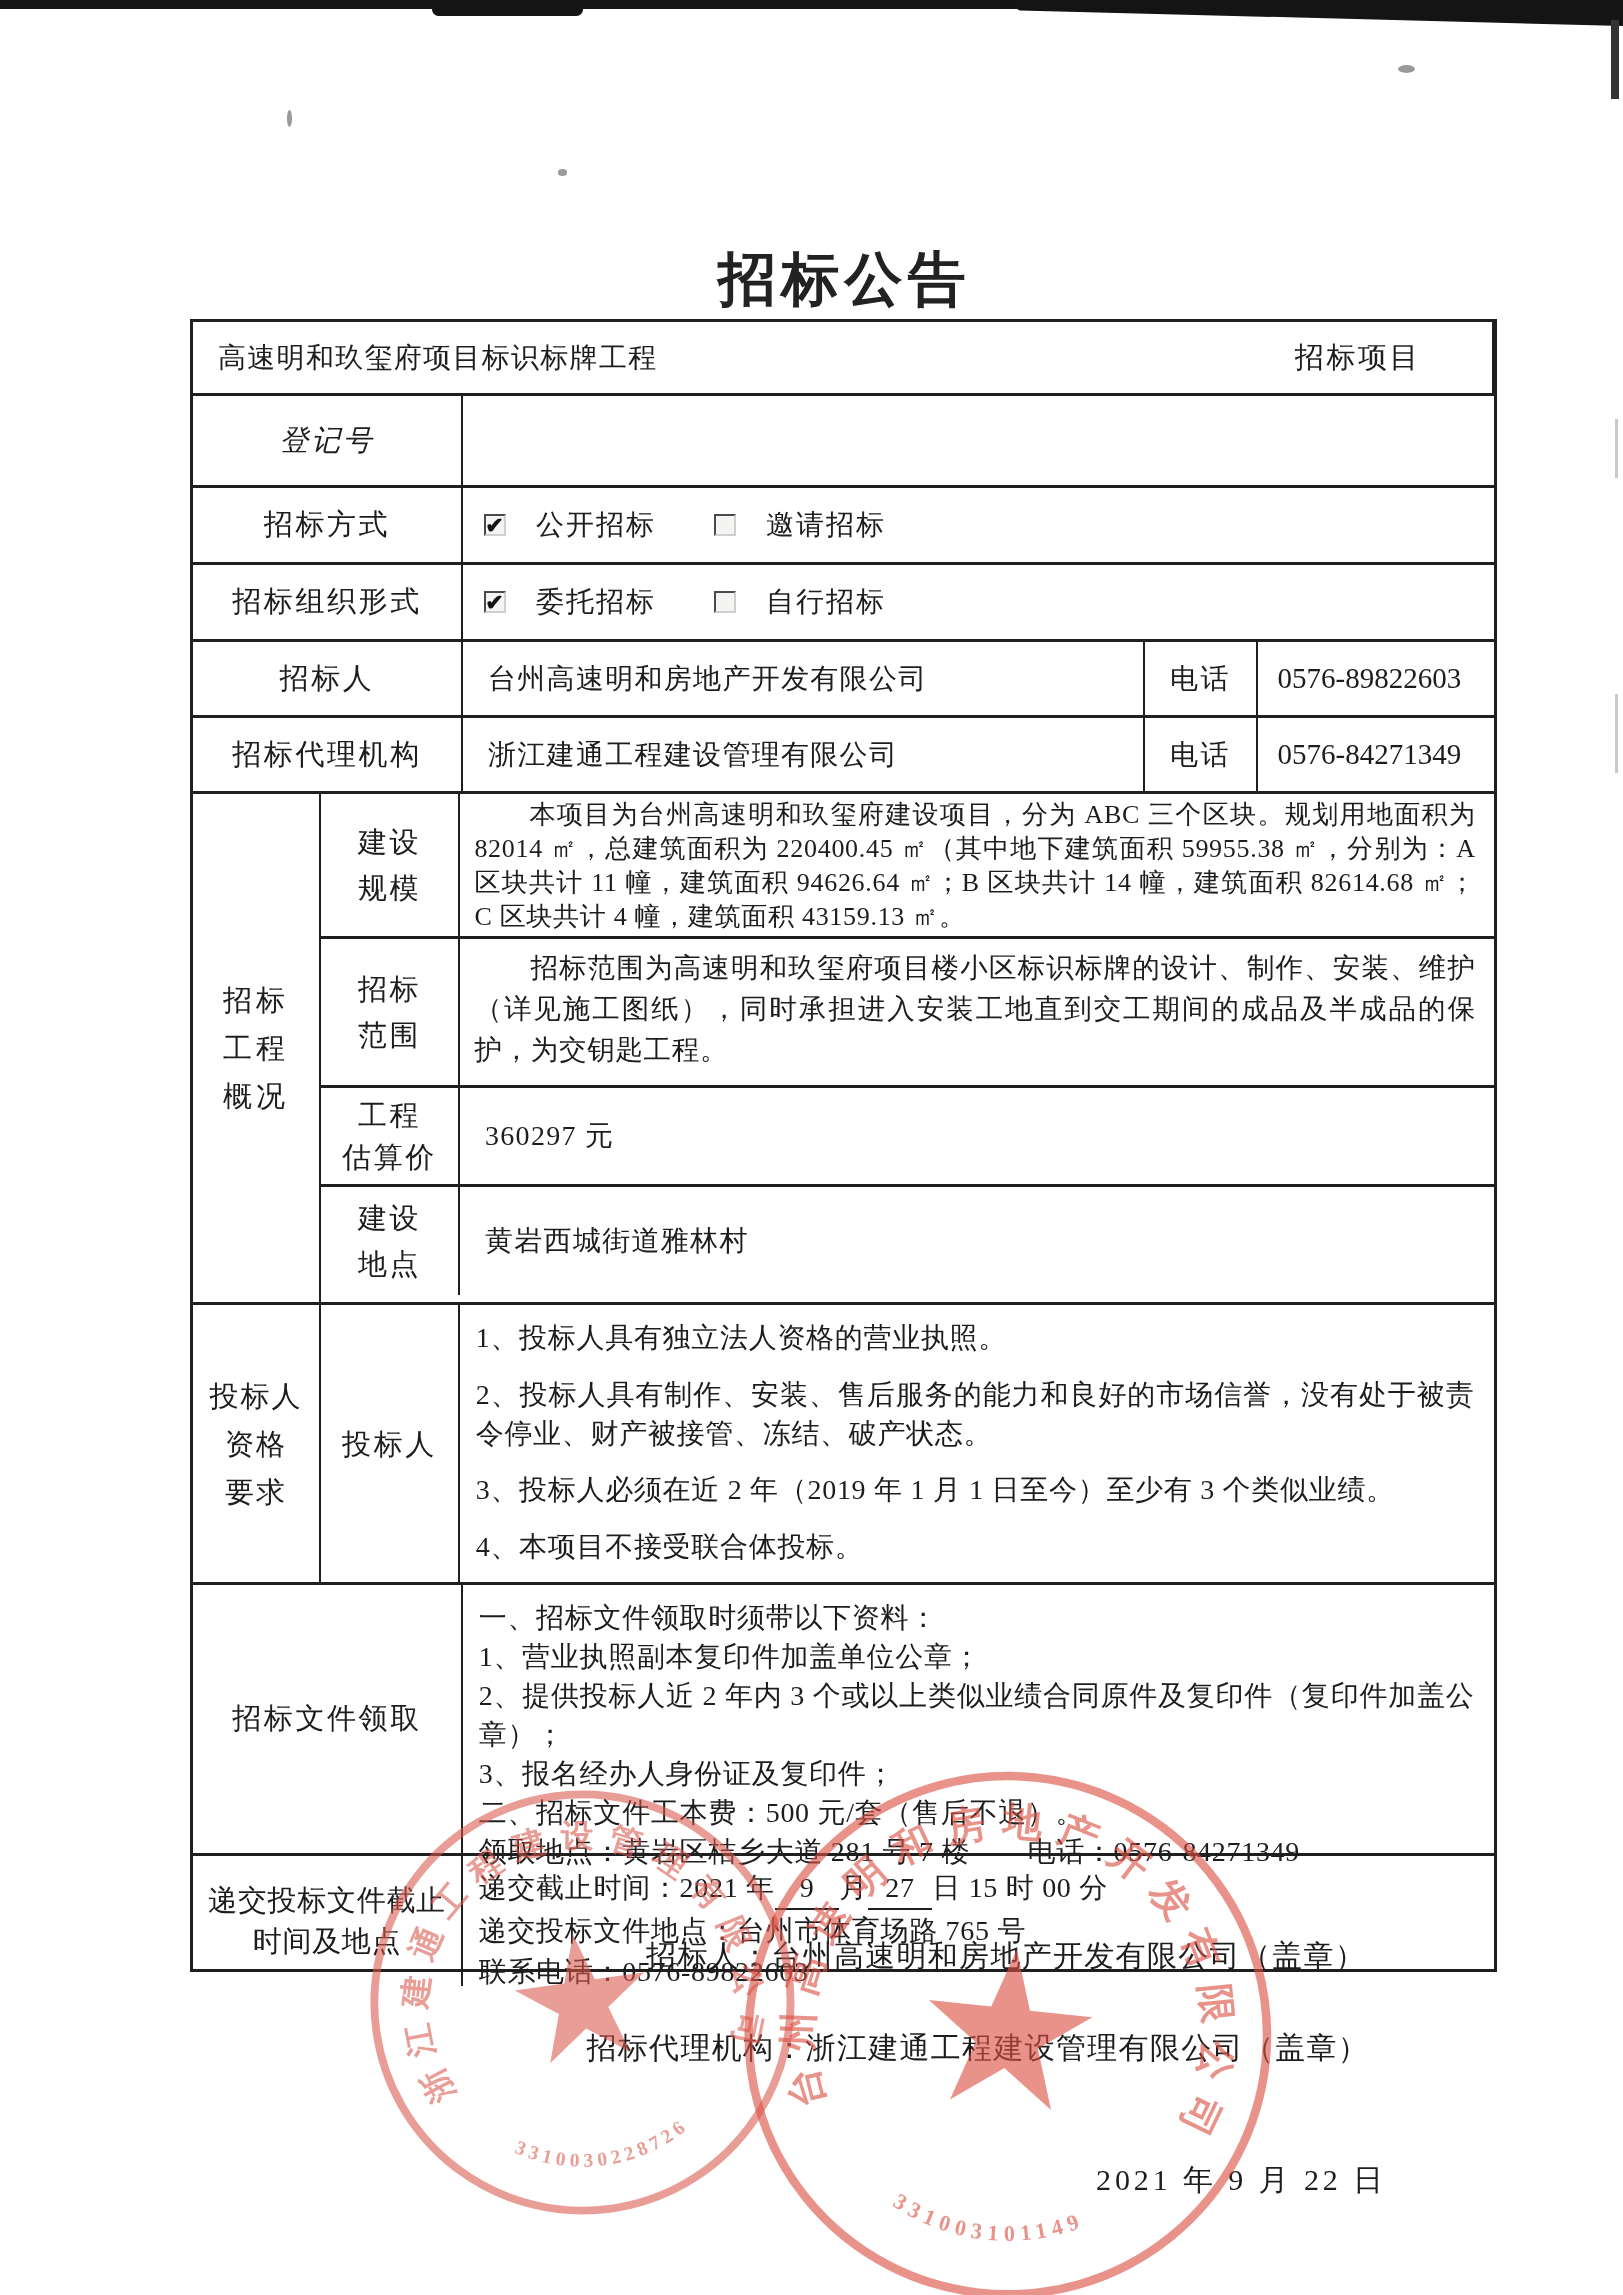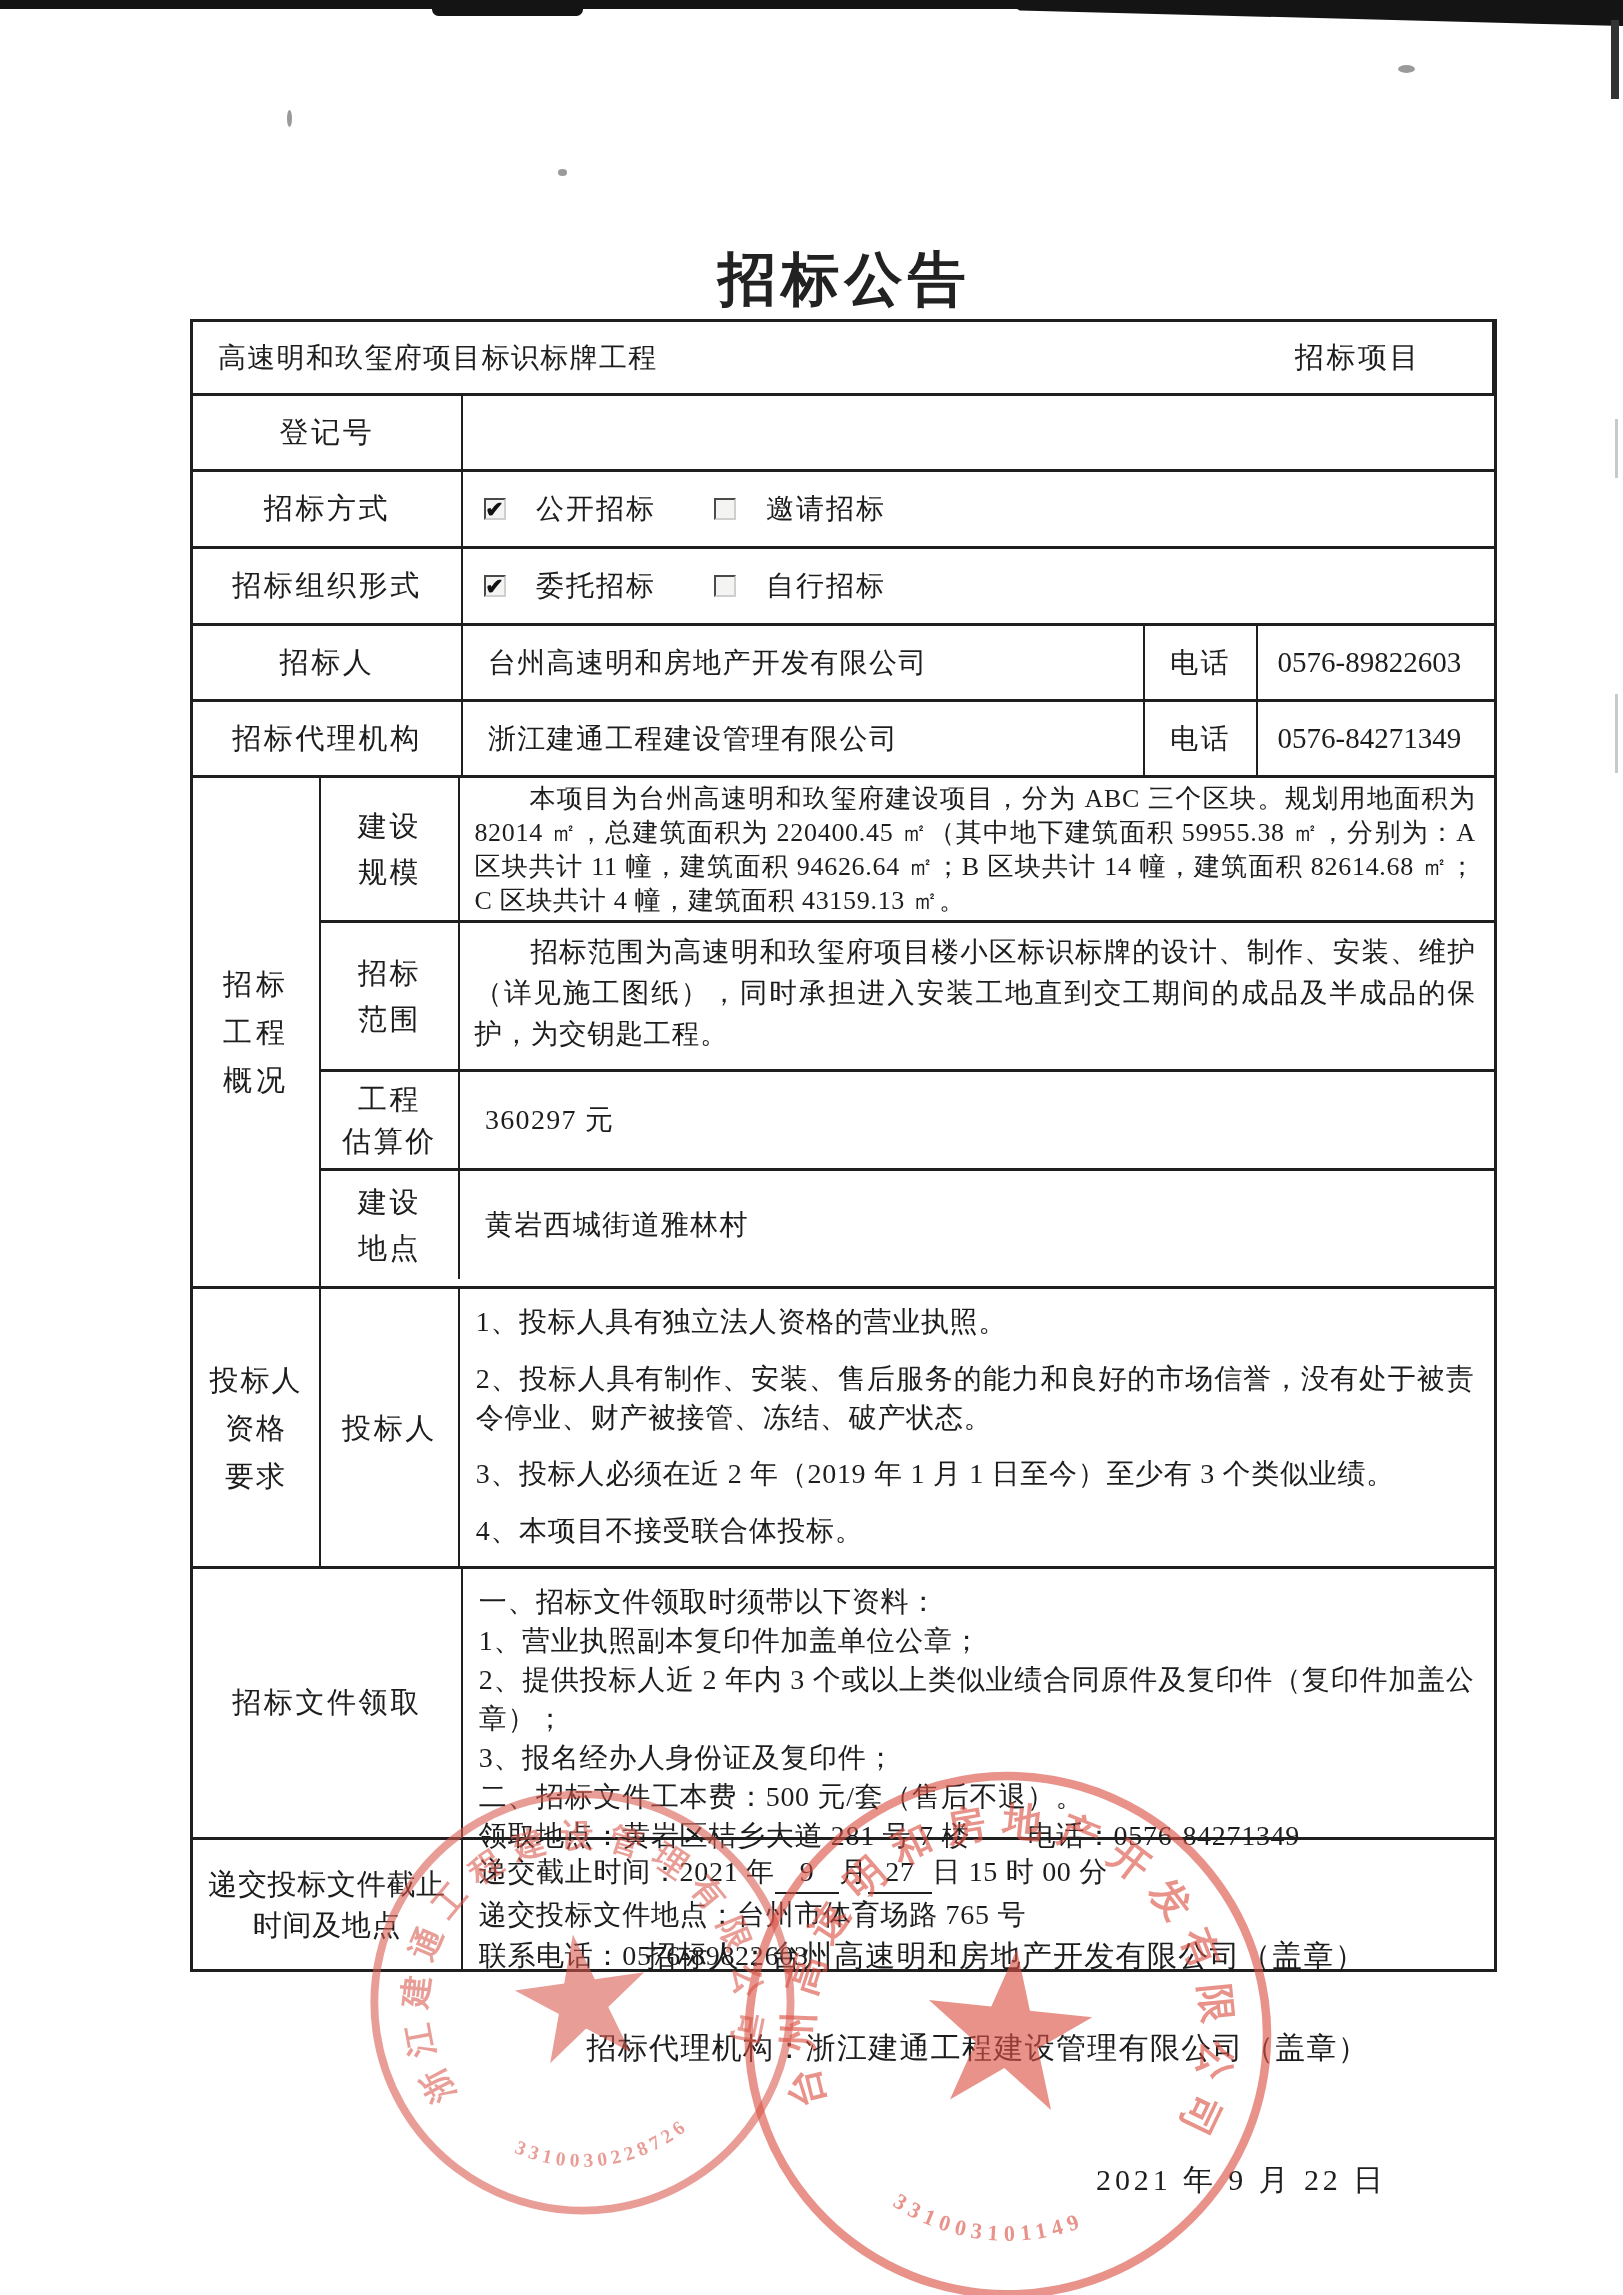--- a/index.html
+++ b/index.html
@@ -30,21 +30,21 @@
   .trow{display:flex;flex-direction:row;box-sizing:border-box;border-top:3.3px solid #1f1f1f;flex:none;}
   .trow:first-child{border-top:none;}
   .cell{box-sizing:border-box;display:flex;align-items:center;}
   .lab{justify-content:center;text-align:center;font-size:29px;letter-spacing:2.6px;flex:none;}
   .labw{width:270px;border-right:2.6px solid #1f1f1f;}
   .col1{width:128px;border-right:2.6px solid #1f1f1f;flex-direction:column;justify-content:center;line-height:48px;letter-spacing:3.9px;}
   .col2{width:139px;border-right:2.6px solid #1f1f1f;flex-direction:column;justify-content:center;line-height:46px;letter-spacing:2.6px;}
   .val{flex:1;padding-left:25px;letter-spacing:1.3px;}
   .phone-lab{width:115px;border-left:2.6px solid #1f1f1f;border-right:2.6px solid #1f1f1f;justify-content:center;letter-spacing:2.6px;flex:none;}
   .phone-val{width:236px;padding-left:19.6px;flex:none;font-size:29px;}
-  .r1{height:71px;}.r2{height:76px;}.r3{height:77px;}.r4{height:77px;}.r5{height:76px;}.r6{height:76px;}
+  .r1{height:71px;}.r2{height:92px;font-style:italic;}.r3{height:77px;}.r4{height:77px;}.r5{height:76px;}.r6{height:76px;}
   .r8{height:280px;}.r9{height:271px;}.r10{height:133px;}
   .subcol{flex:1;display:flex;flex-direction:column;}
   .subrow{display:flex;box-sizing:border-box;border-top:3.3px solid #1f1f1f;}
   .subrow:first-child{border-top:none;}
   .sr-a{height:142px;}.sr-b{height:149px;}.sr-c{height:99px;}.sr-d{height:111px;}
   .para{
     flex:1;align-self:stretch;display:block;padding:3.9px 18.3px 0 14.4px;
     text-align:justify;letter-spacing:0.7px;
   }
   .para-a{font-size:26px;line-height:34px;text-indent:55px;}

